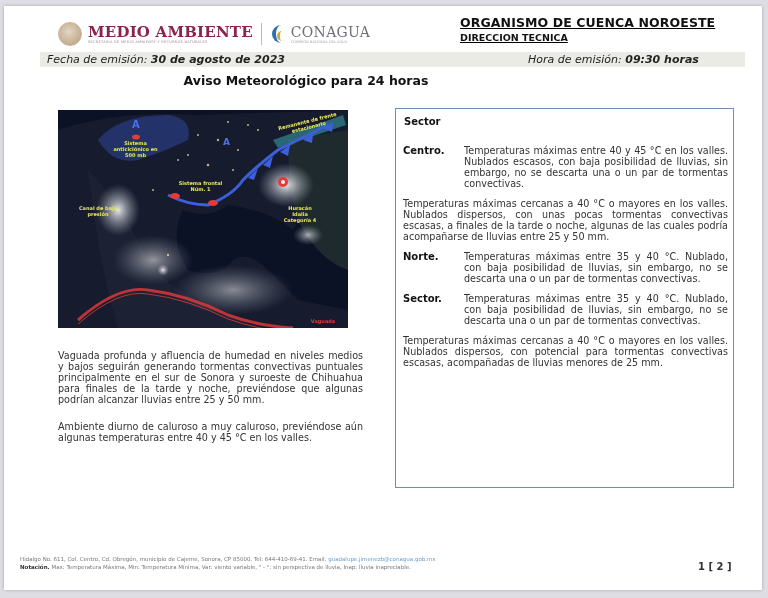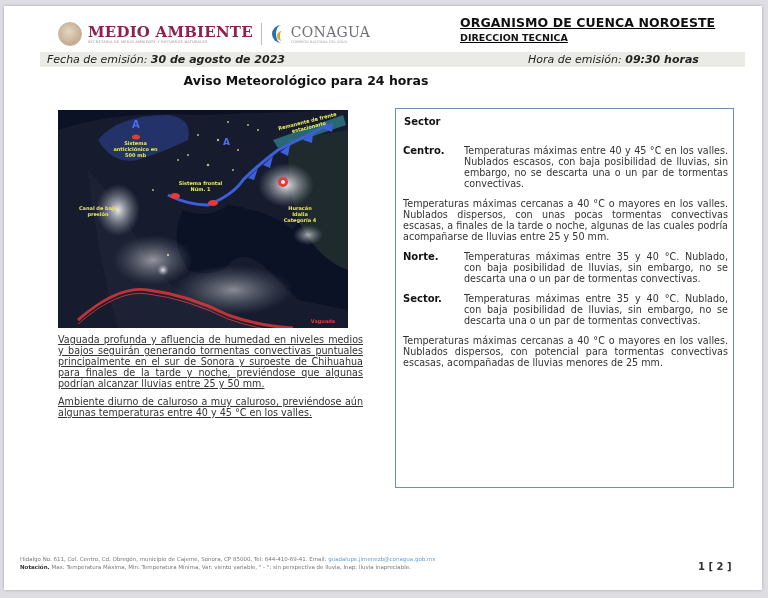--- a/index.html
+++ b/index.html
@@ -38,21 +38,21 @@
   .hora { position: absolute; left: 528px; top: 53px; font-size: 11px; color: #222; font-style: italic; }
 
   .title { position: absolute; left: 0; width: 612px; top: 73px; text-align: center; font-weight: bold; font-size: 12.5px; color: #111; }
 
   
   .map { position: absolute; left: 58px; top: 110px; width: 290px; height: 218px; overflow: hidden; background: #0d1226; }
   .map svg { width: 100%; height: 100%; display: block; }
   .map-label { position: absolute; font-size: 5px; color: #e9e85a; text-align: center; line-height: 6px; font-weight: bold; }
 
   .left-text { position: absolute; left: 58px; top: 334px; width: 305px; font-size: 9.6px; color: #333; line-height: 11px; text-align: justify; }
-  .left-text p { margin: 0 0 7px 0; text-decoration: underline; }
+  .left-text p { margin: 16px 0 7px 0; }
 
   
   .sector-box { position: absolute; left: 395px; top: 108px; width: 339px; height: 380px; border: 1.5px solid #6f8fb0; box-sizing: border-box; }
   .sector-h { position: absolute; left: 8px; top: 7px; font-weight: bold; font-size: 10px; color: #111; }
   .sector-list { position: absolute; left: 7px; top: 27px; width: 325px; }
   .sector-row { display: flex; margin-bottom: 9px; }
   .sector-name { width: 61px; flex: none; font-weight: bold; font-size: 10px; color: #111; line-height: 11px; }
   .sector-text { flex: 1; font-size: 9.6px; color: #333; line-height: 11px; text-align: justify; }
 
   .footer1 { position: absolute; left: 20px; top: 556px; font-size: 5.5px; color: #777; }

